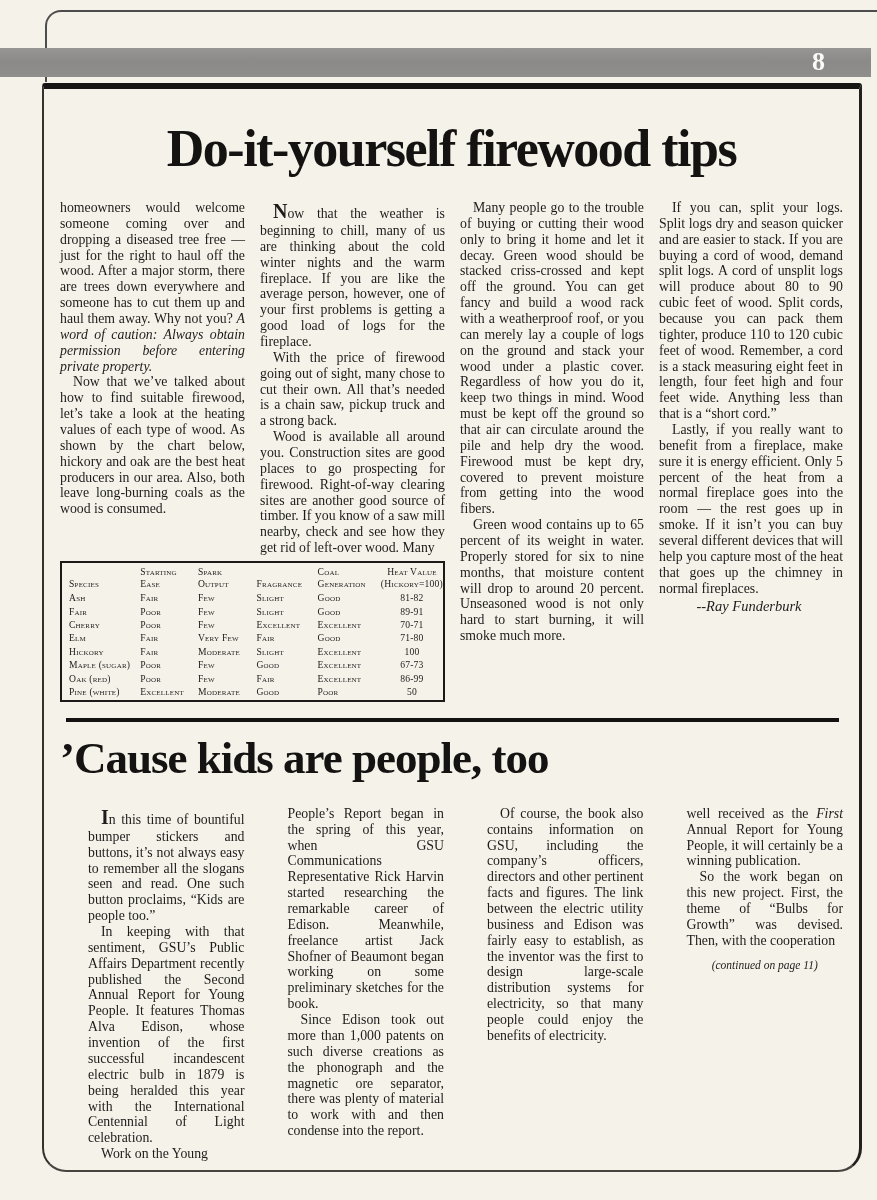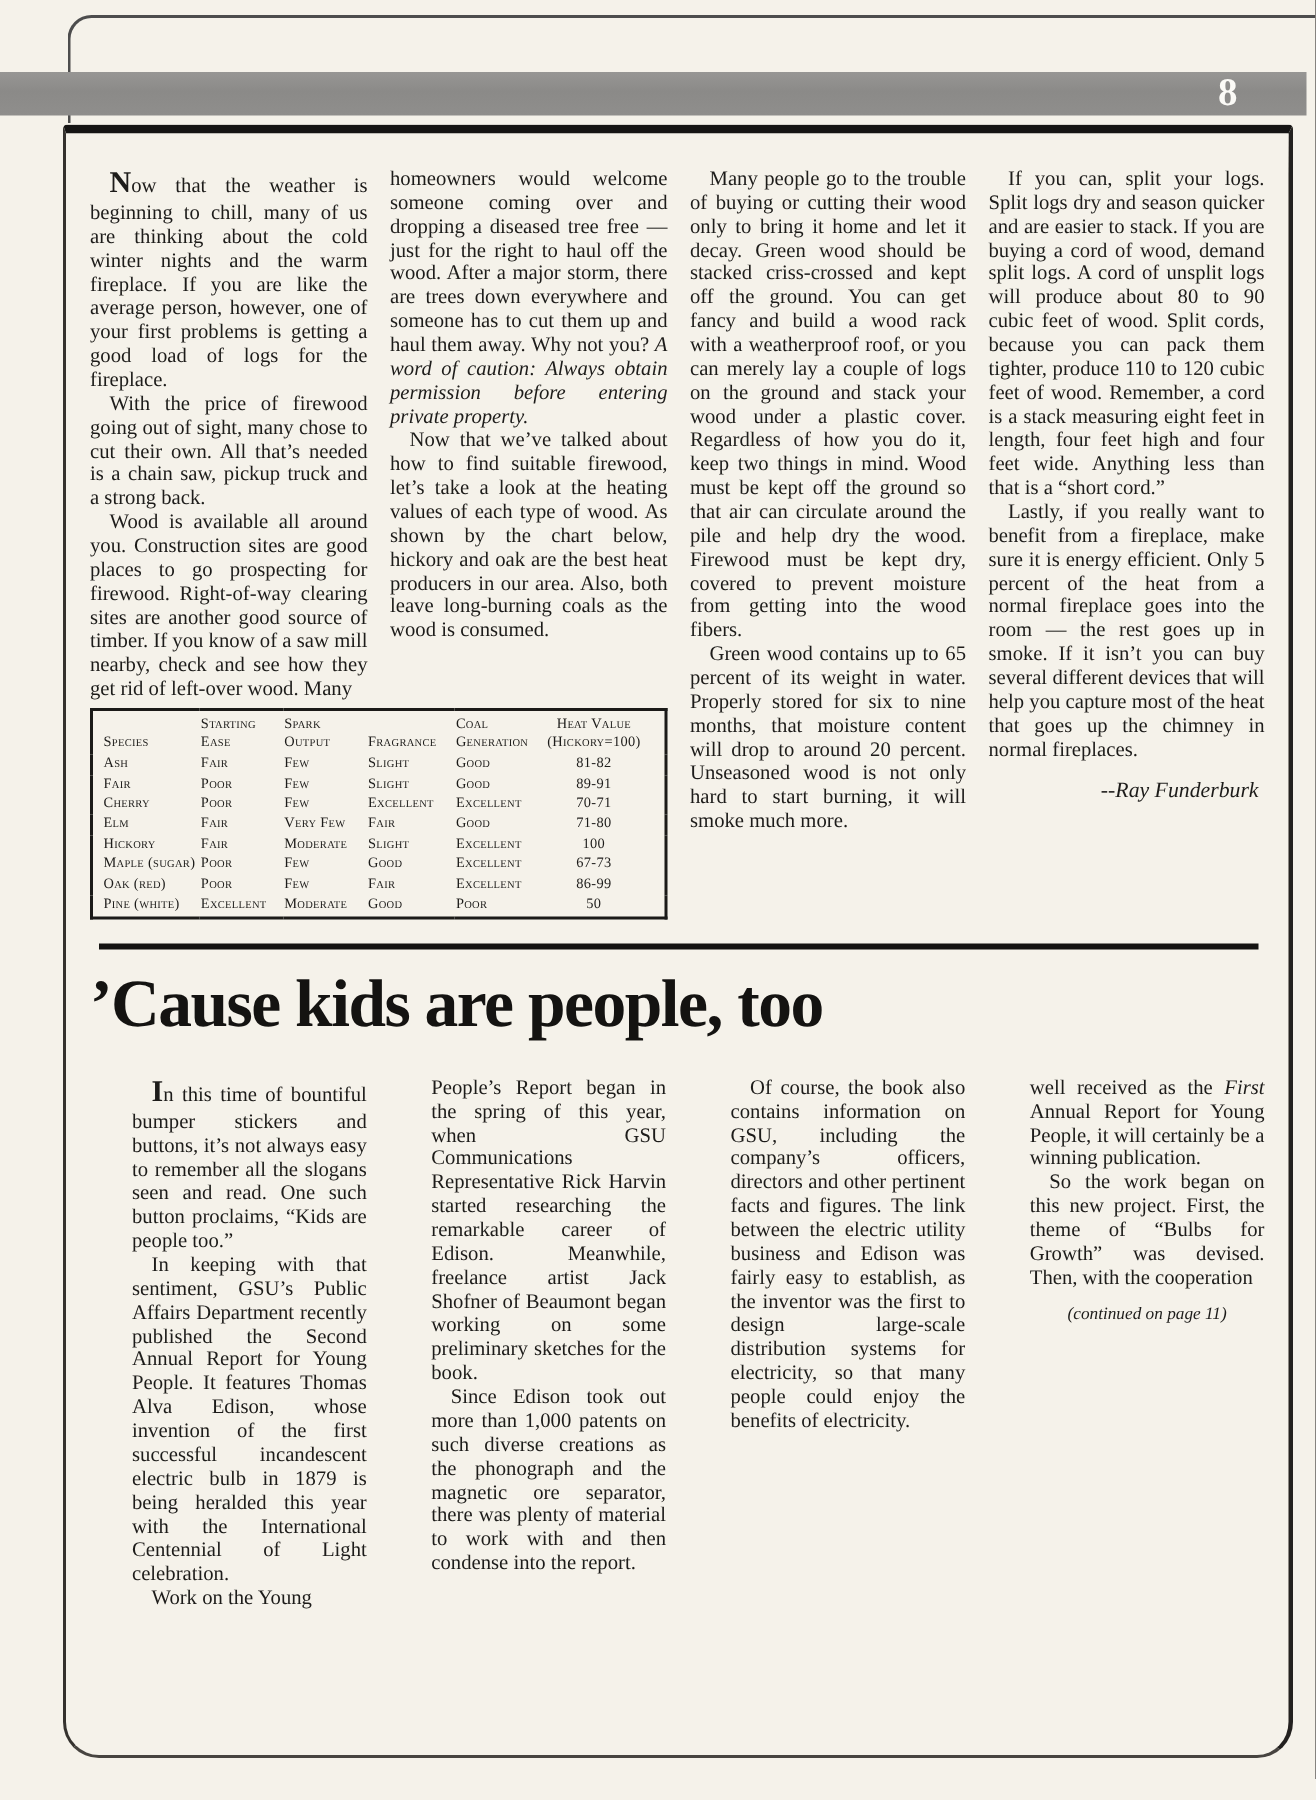--- a/index.html
+++ b/index.html
@@ -65,25 +65,25 @@
     font-variant-caps:small-caps;letter-spacing:.2px;
     text-align:left;
   }
   .fw-table th{font-weight:normal;vertical-align:bottom;padding:3px 1px 2px 1px;}
   .fw-table td{padding:0 1px 1.5px 1px;}
   .fw-table th:first-child,.fw-table td:first-child{padding-left:7px;width:87px;}
   .fw-table th:nth-child(2),.fw-table td:nth-child(2){width:62px;}
   .fw-table th:nth-child(3),.fw-table td:nth-child(3){width:64px;}
   .fw-table th:nth-child(4),.fw-table td:nth-child(4){width:66px;}
   .fw-table th:nth-child(5),.fw-table td:nth-child(5){width:68px;}
-  .fw-table th:last-child,.fw-table td:last-child{width:auto;text-align:center;padding-right:16px;}
+  .fw-table th:last-child,.fw-table td:last-child{width:auto;text-align:center;padding-right:0;}
   .fw-table thead th div{white-space:nowrap;}
   .byline{
-    text-align:right;font-style:italic;font-size:14.5px;
-    margin-top:12px;padding-right:4px;
+    text-align:center;font-style:italic;font-size:14.5px;
+    margin-top:2px;padding-right:4px;
   }
   .divider{
     border:0;border-top:4px solid #141311;
     margin:16px 4px 0 6px;
   }
   .continued{
     text-align:center;font-style:italic;font-size:11.5px;
     margin-top:10px;
   }
 </style>
@@ -91,32 +91,33 @@
 <body>
 
 <div class="page-frame"></div>
 
 <div class="page-bar">
   <span class="page-number">8</span>
 </div>
 
 <div class="content-box">
 
+  <h1 class="headline1">Do-it-yourself firewood tips</h1>
 
   <div class="article-body" id="a1">
     <div class="half">
       <div class="two-cols">
         <div class="col">
+            <p class="noindent"><span>homeowners would welcome someone coming over and dropping a diseased tree free — just for the right to haul off the wood. After a major storm, there are trees down everywhere and someone has to cut them up and haul them away. Why not you? </span><span class="it">A word of caution: Always obtain permission before entering private property.</span></p>
+            <p><span>Now that we’ve talked about how to find suitable firewood, let’s take a look at the heating values of each type of wood. As shown by the chart below, hickory and oak are the best heat producers in our area. Also, both leave long-burning coals as the wood is consumed.</span></p>
+          </div>
+        <div class="col">
             <p class="lead"><span>Now that the weather is beginning to chill, many of us are thinking about the cold winter nights and the warm fireplace. If you are like the average person, however, one of your first problems is getting a good load of logs for the fireplace.</span></p>
             <p><span>With the price of firewood going out of sight, many chose to cut their own. All that’s needed is a chain saw, pickup truck and a strong back.</span></p>
             <p><span>Wood is available all around you. Construction sites are good places to go prospecting for firewood. Right-of-way clearing sites are another good source of timber. If you know of a saw mill nearby, check and see how they get rid of left-over wood. Many</span></p>
-          </div>
-        <div class="col">
-            <p class="noindent"><span>homeowners would welcome someone coming over and dropping a diseased tree free — just for the right to haul off the wood. After a major storm, there are trees down everywhere and someone has to cut them up and haul them away. Why not you? </span><span class="it">A word of caution: Always obtain permission before entering private property.</span></p>
-            <p><span>Now that we’ve talked about how to find suitable firewood, let’s take a look at the heating values of each type of wood. As shown by the chart below, hickory and oak are the best heat producers in our area. Also, both leave long-burning coals as the wood is consumed.</span></p>
           </div>
       </div>
       <table class="fw-table">
         <thead>
           <tr id="fw-head">
               <th>
                 <div></div>
                 <div>Species</div>
               </th>
               <th>

